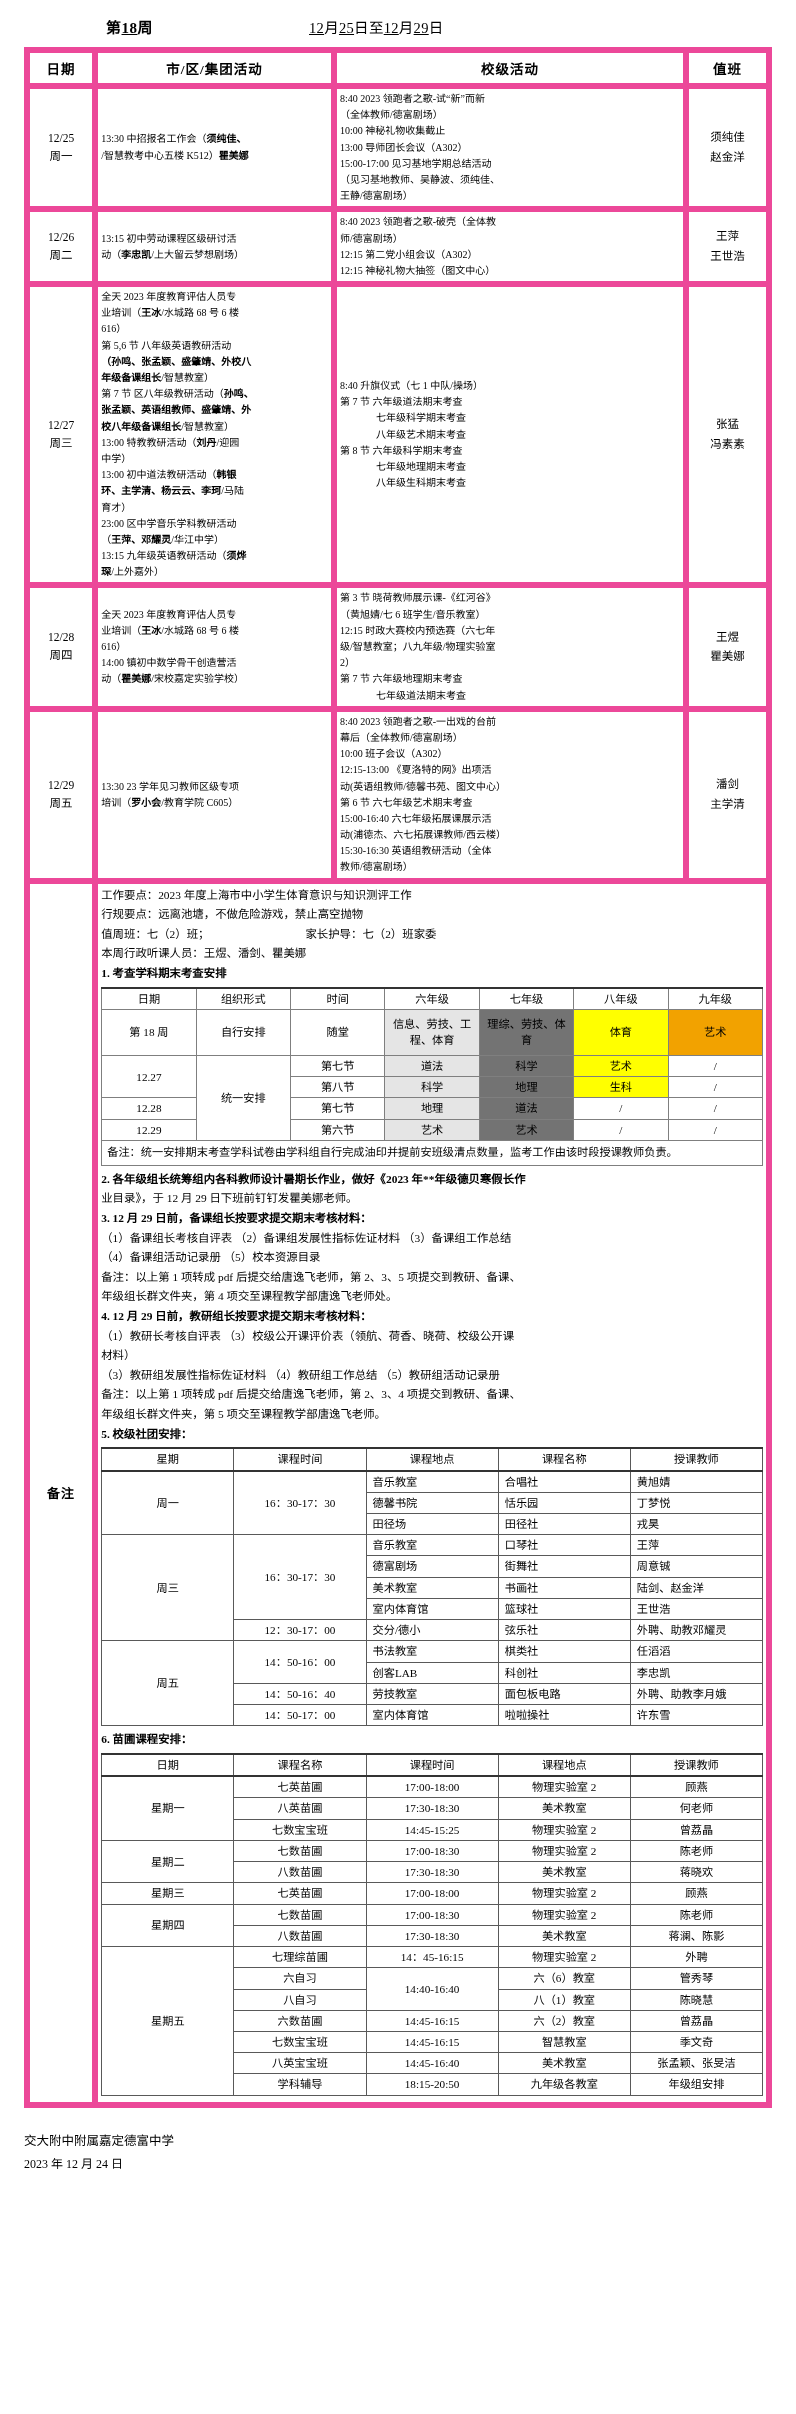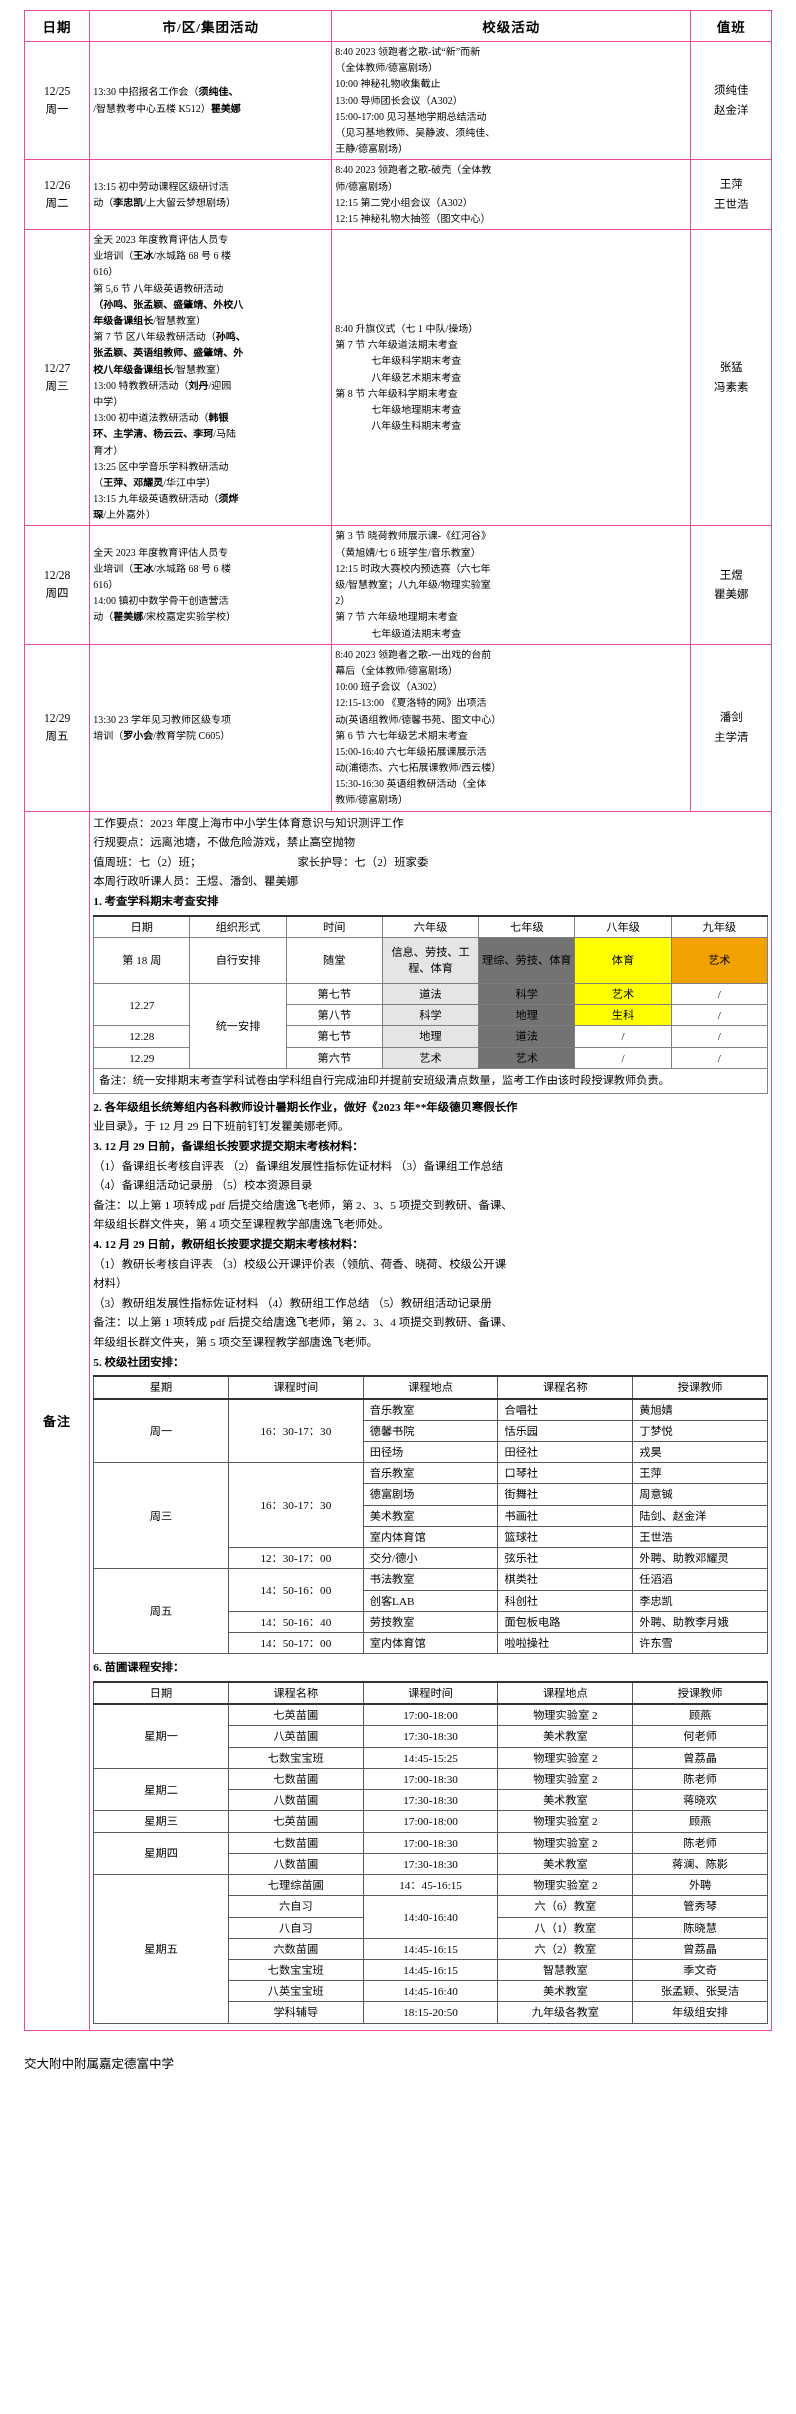--- a/index.html
+++ b/index.html
@@ -41,21 +41,21 @@
   .hdr-range .u { text-decoration: underline; }
 
   
   table.main {
     border-collapse: collapse;
     width: 100%;
     table-layout: fixed;
   }
   table.main > thead > tr > th,
   table.main > tbody > tr > td {
-    border: 1px solid #ec4899;
+    border: 6px solid #ec4899;
     vertical-align: middle;
     padding: 2px 3px;
   }
   table.main > thead > tr > th {
     font-size: 13.5px;
     font-weight: bold;
     text-align: center;
     height: 26px;
     letter-spacing: 1px;
   }
@@ -156,20 +156,24 @@
     line-height: 1.9;
     padding-right: 52px;
   }
   .doc-footer .line2 { font-size: 12px; }
 </style>
 </head>
 <body>
 
 <div class="page">
 
+  <div class="doc-header">
+    <div class="hdr-week"><span>第</span><span class="u">18</span><span>周</span></div>
+    <div class="hdr-range"><span class="u">12</span><span>月</span><span class="u">25</span><span>日</span><span>至</span><span class="u">12</span><span>月</span><span class="u">29</span><span>日</span></div>
+  </div>
 
   <table class="main">
     <thead>
       <tr>
         <th class="col-date">日期</th>
         <th class="col-city">市/区/集团活动</th>
         <th class="col-school">校级活动</th>
         <th class="col-duty">值班</th>
       </tr>
     </thead>
@@ -230,21 +234,21 @@
             <span class="act-line"><span class="b">（孙鸣、张孟颖、盛肇靖、外校八</span></span>
             <span class="act-line"><span class="b">年级备课组长</span><span>/智慧教室）</span></span>
             <span class="act-line"><span>第 7 节 区八年级教研活动（</span><span class="b">孙鸣、</span></span>
             <span class="act-line"><span class="b">张孟颖、英语组教师、盛肇靖、外</span></span>
             <span class="act-line"><span class="b">校八年级备课组长</span><span>/智慧教室）</span></span>
             <span class="act-line"><span>13:00 特教教研活动（</span><span class="b">刘丹</span><span>/迎园</span></span>
             <span class="act-line"><span>中学）</span></span>
             <span class="act-line"><span>13:00 初中道法教研活动（</span><span class="b">韩银</span></span>
             <span class="act-line"><span class="b">环、主学清、杨云云、李珂</span><span>/马陆</span></span>
             <span class="act-line"><span>育才）</span></span>
-            <span class="act-line"><span>13:25 区中学音乐学科教研活动</span></span>
+            <span class="act-line"><span>23:00 区中学音乐学科教研活动</span></span>
             <span class="act-line"><span>（</span><span class="b">王萍、邓耀灵</span><span>/华江中学）</span></span>
             <span class="act-line"><span>13:15 九年级英语教研活动（</span><span class="b">须烨</span></span>
             <span class="act-line"><span class="b">琛</span><span>/上外嘉外）</span></span>
           </td>
           <td class="act-cell">
             <span class="act-line"><span>8:40 升旗仪式（七 1 中队/操场）</span></span>
             <span class="act-line"><span>第 7 节 六年级道法期末考查</span></span>
             <span class="act-line ind"><span>七年级科学期末考查</span></span>
             <span class="act-line ind"><span>八年级艺术期末考查</span></span>
             <span class="act-line"><span>第 8 节 六年级科学期末考查</span></span>
@@ -583,14 +587,15 @@
                 </tbody>
               </table>
             </div>
         </td>
       </tr>
     </tbody>
   </table>
 
   <div class="doc-footer">
     <div>交大附中附属嘉定德富中学</div>
+    <div class="line2">2023 年 12 月 24 日</div>
   </div>
 </div>
 
 </body></html>

